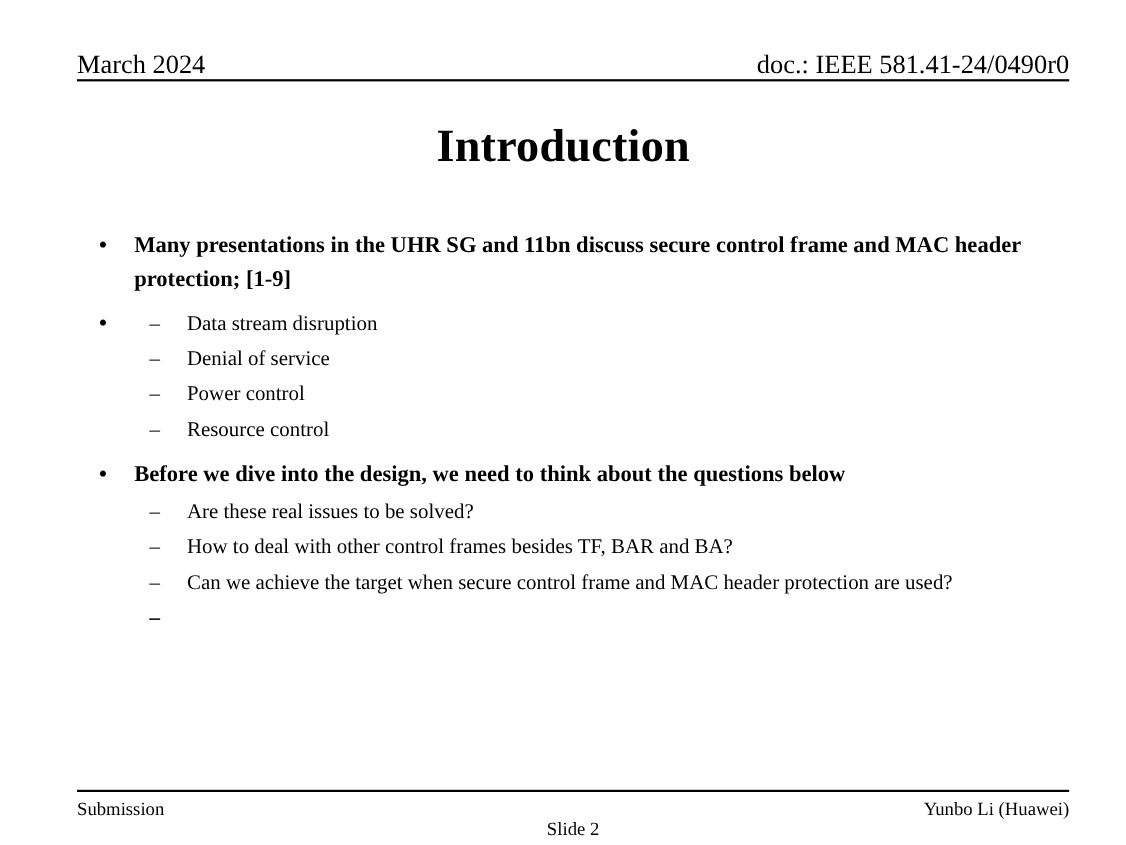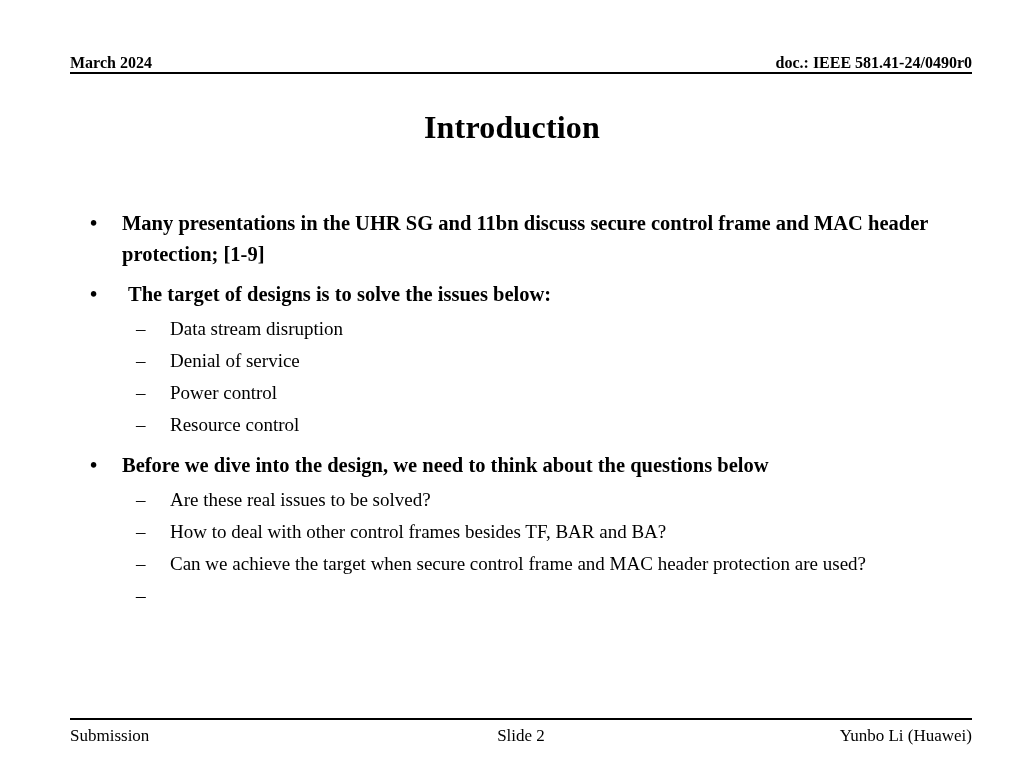--- a/index.html
+++ b/index.html
@@ -23,34 +23,34 @@
     top: 38px;
     width: 902px;
     height: 34px;
     border-bottom: 2.5px solid #000000;
     display: flex;
     align-items: flex-end;
     justify-content: space-between;
   }
   .header-left,
   .header-right {
-    font-size: 16px;
-    font-weight: bold;
+    font-size: 24px;
+    font-weight: normal;
     line-height: 1.05;
     white-space: nowrap;
   }
 
   
   .slide-title {
     position: absolute;
     left: 0;
     top: 110px;
     width: 1024px;
     text-align: center;
-    font-size: 32px;
+    font-size: 42px;
     font-weight: bold;
     line-height: 1.1;
     letter-spacing: 0.2px;
   }
 
   
   .body-area {
     position: absolute;
     left: 78px;
     top: 208px;
@@ -111,21 +111,21 @@
     align-items: center;
     justify-content: space-between;
     font-size: 17px;
     font-weight: normal;
   }
   .footer-center {
     position: absolute;
     left: 0;
     right: 0;
     text-align: center;
-    top: 6px;
+    top: 24px;
     font-size: 17px;
   }
   .footer-left, .footer-right {
     position: relative;
     z-index: 2;
     white-space: nowrap;
   }
 </style>
 </head>
 <body>
@@ -139,21 +139,20 @@
 
 <div class="body-area">
 
   <div class="l1">
     <span class="bullet-mark">•</span>
     <span>Many presentations in the UHR SG and 11bn discuss secure control frame and MAC header protection; [1-9]</span>
   </div>
 
   <div class="l1 indented-text gap-before-l1">
     <span class="bullet-mark">•</span>
-    <span>The target of designs is to solve the issues below:</span>
   </div>
 
   <div class="l2 gap-l2-group">
     <span class="dash-mark">–</span>
     <span>Data stream disruption</span>
   </div>
 
   <div class="l2">
     <span class="dash-mark">–</span>
     <span>Denial of service</span>

